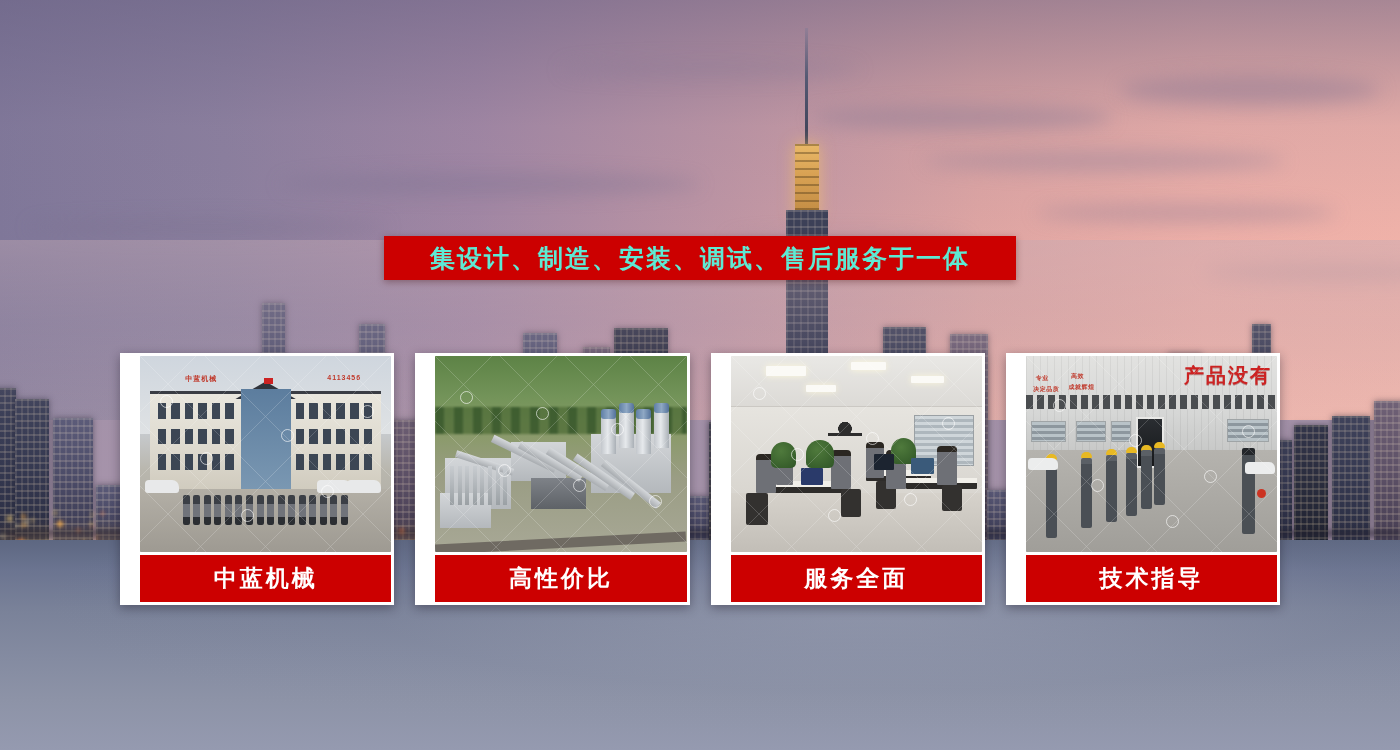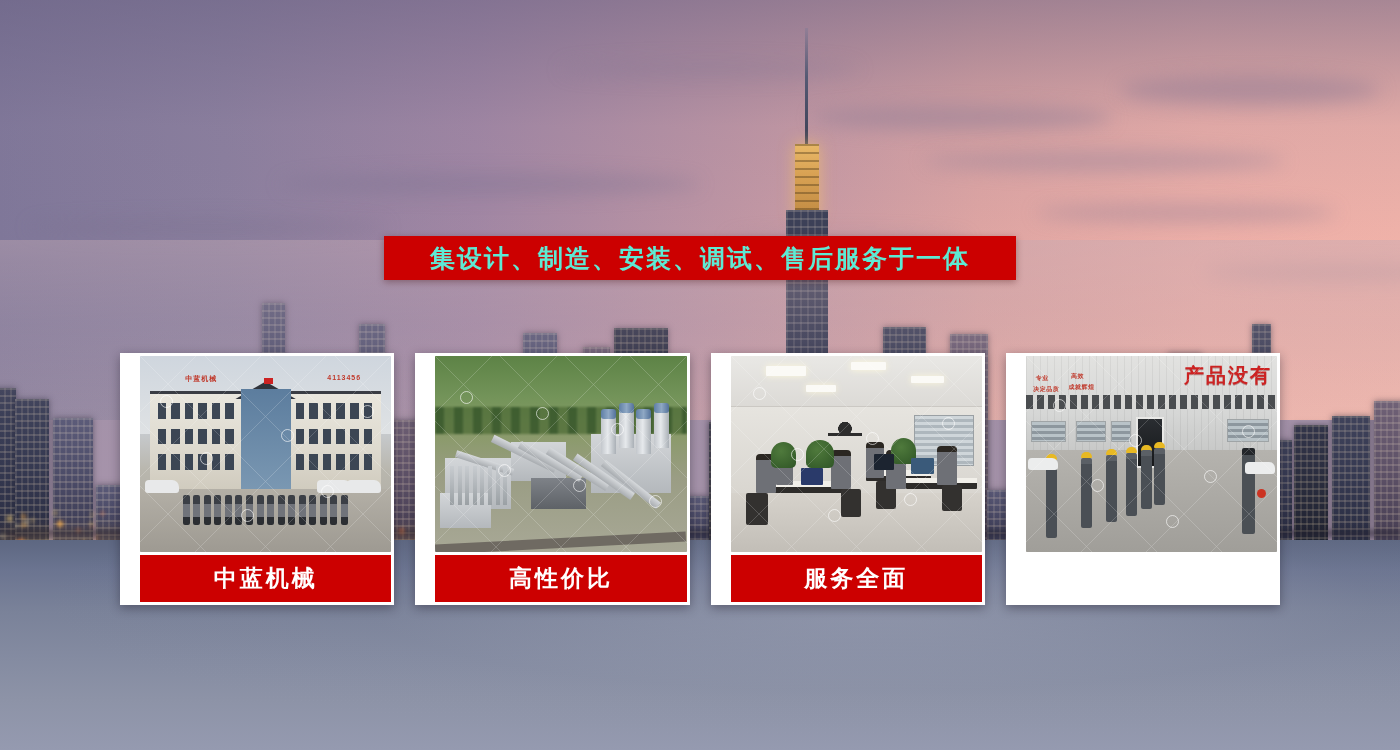--- a/index.html
+++ b/index.html
@@ -697,16 +697,19 @@
             <div class="p4-car" style="right: 1%; top: 54%;"></div>
             <div class="wm-dot" style="left: 11%; top: 22%;"></div>
             <div class="wm-dot" style="left: 26%; top: 63%;"></div>
             <div class="wm-dot" style="left: 41%; top: 40%;"></div>
             <div class="wm-dot" style="left: 56%; top: 81%;"></div>
             <div class="wm-dot" style="left: 71%; top: 58%;"></div>
             <div class="wm-dot" style="left: 86%; top: 35%;"></div>
           </div>
         <div class="wm"></div>
       </div>
+      <div class="card-label">
+        <span>技术指导</span>
+      </div>
     </div>
 
   </div>
 </div>
 
 </body></html>

